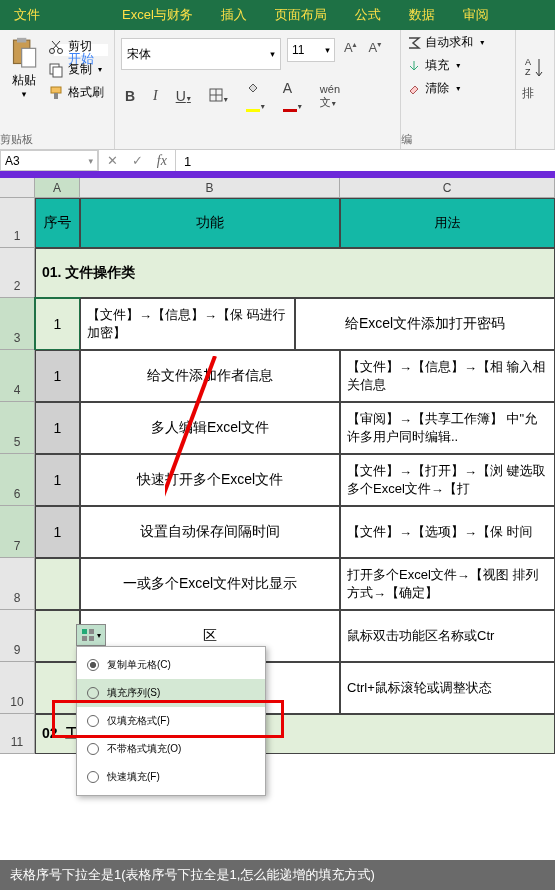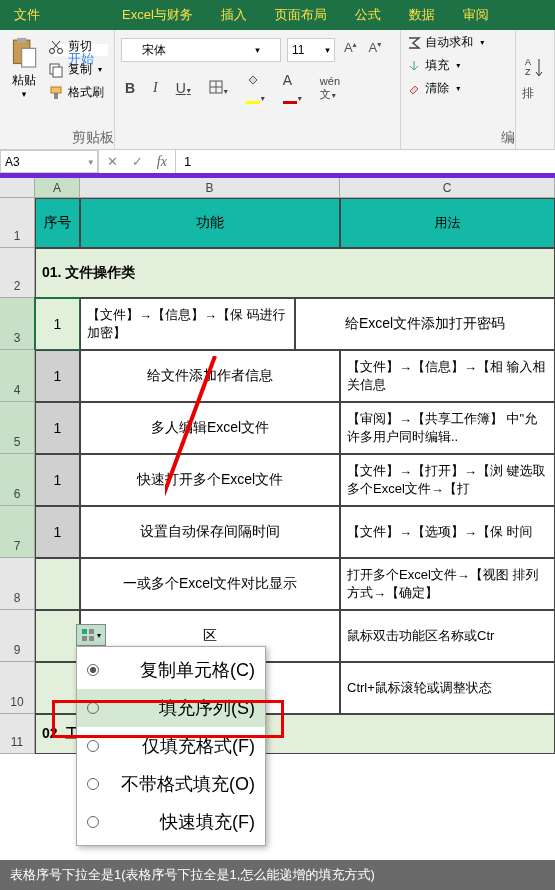--- a/index.html
+++ b/index.html
@@ -4,51 +4,51 @@
   <style>
     * { margin: 0; padding: 0; box-sizing: border-box; font-family: "Microsoft YaHei", "SimSun", sans-serif; }
     body { width: 555px; height: 890px; background: #fff; overflow: hidden; position: relative; }
 
     .ribbon-tabs { display: flex; background: #1e7145; height: 30px; }
     .ribbon-tab { padding: 6px 14px; color: #fde047; font-size: 13px; cursor: pointer; }
     .ribbon-tab.active { background: #fff; color: #3b82f6; margin-top: 44px; }
 
     .ribbon-body { display: flex; background: #f3f3f3; border-bottom: 1px solid #ccc; height: 120px; }
     .ribbon-group { border-right: 1px solid #d4d4d4; padding: 4px 6px; position: relative; }
-    .ribbon-group-label { position: absolute; bottom: 2px; left: 0; right: 0; text-align: right; font-size: 14px; color: #666; }
+    .ribbon-group-label { position: absolute; bottom: 2px; left: 0; right: 0; text-align: left; font-size: 11px; color: #666; }
 
     .clipboard-group { display: flex; width: 120px; }
     .paste-btn { display: flex; flex-direction: column; align-items: center; padding: 2px 4px; }
     .paste-btn svg { width: 28px; height: 34px; }
     .paste-label { font-size: 12px; margin-top: 2px; }
     .paste-drop { font-size: 9px; }
     .clip-stack { margin-left: 6px; display: flex; flex-direction: column; gap: 6px; padding-top: 4px; }
     .clip-item { display: flex; align-items: center; font-size: 12px; gap: 4px; }
     .clip-item svg { width: 16px; height: 16px; }
 
     .font-group { width: 300px; }
     .font-row1 { display: flex; gap: 6px; margin-bottom: 8px; padding-top: 4px; }
-    .font-select { width: 160px; height: 24px; border: 1px solid #ccc; font-size: 12px; padding: 2px 20px; background: #fff; display: flex; align-items: center; justify-content: space-between; }
+    .font-select { width: 160px; height: 32px; border: 1px solid #ccc; font-size: 12px; padding: 2px 5px; background: #fff; display: flex; align-items: center; justify-content: space-between; }
     .size-select { width: 48px; height: 24px; border: 1px solid #ccc; font-size: 12px; padding: 2px 4px; background: #fff; display: flex; align-items: center; justify-content: space-between; }
     .aa-btn { font-size: 13px; padding: 2px 3px; color: #555; }
     .font-row2 { display: flex; gap: 10px; align-items: center; }
     .fmt-btn { font-size: 14px; padding: 2px 4px; color: #444; position: relative; }
     .fmt-btn .drop { font-size: 8px; margin-left: 1px; }
     .underline { text-decoration: underline; }
     .font-color-swatch { width: 14px; height: 3px; background: #c00; display: inline-block; vertical-align: bottom; }
     .fill-color-swatch { width: 14px; height: 3px; background: #ff0; display: inline-block; vertical-align: bottom; }
 
     .editing-group { width: 120px; padding-top: 4px; }
     .edit-item { display: flex; align-items: center; font-size: 12px; gap: 4px; margin-bottom: 6px; }
     .edit-item svg { width: 14px; height: 14px; }
 
     .sort-group { padding-top: 25px; }
     .sort-label { font-size: 12px; color: #444; }
 
-    .name-box-row { display: flex; height: 28px; border-bottom: 5px solid #6d28d9; background: #fff; }
+    .name-box-row { display: flex; height: 28px; border-bottom: 7px solid #6d28d9; background: #fff; }
     .name-box { width: 98px; border: 1px solid #ccc; font-size: 12px; padding: 4px; display: flex; align-items: center; justify-content: space-between; }
     .fx-controls { display: flex; align-items: center; border-left: 1px solid #ccc; padding: 0 8px; gap: 14px; }
     .fx-btn { color: #888; font-size: 13px; }
     .fx-label { font-style: italic; font-family: serif; font-size: 14px; color: #666; }
     .formula-bar { flex: 1; border-left: 1px solid #ccc; padding: 4px 8px; font-size: 13px; }
 
     .sheet { position: relative; }
     .col-headers { display: flex; height: 20px; background: #e6e6e6; border-bottom: 1px solid #aaa; }
     .corner { width: 35px; border-right: 1px solid #aaa; background: #e6e6e6; }
     .col-header { border-right: 1px solid #aaa; text-align: center; font-size: 12px; color: #444; line-height: 20px; }
@@ -75,21 +75,21 @@
     .r-data { height: 52px; }
     .r11 { height: 40px; }
 
     .selected-cell { outline: 2px solid #1e7145; outline-offset: -1px; }
     .selected-range { background: #d0d0d0 !important; }
 
     .fill-handle-btn { position: absolute; left: 76px; top: 624px; width: 30px; height: 22px; background: #c0e0cc; border: 1px solid #888; display: flex; align-items: center; justify-content: center; z-index: 5; }
     .fill-handle-btn svg { width: 14px; height: 14px; }
 
     .context-menu { position: absolute; left: 76px; top: 646px; width: 190px; background: #fff; border: 1px solid #aaa; box-shadow: 2px 2px 6px rgba(0,0,0,0.3); z-index: 10; padding: 4px 0; }
-    .menu-item { display: flex; align-items: center; padding: 7px 10px; font-size: 18px; gap: 8px; justify-content: space-between; }
+    .menu-item { display: flex; align-items: center; padding: 7px 10px; font-size: 10px; gap: 8px; }
     .menu-item:hover, .menu-item.highlighted { background: #d4e8d4; }
     .menu-radio { width: 12px; height: 12px; border: 1px solid #666; border-radius: 50%; }
     .menu-radio.checked { background: radial-gradient(circle, #555 0 40%, #fff 45%); }
 
     .red-box { position: absolute; left: 52px; top: 700px; width: 232px; height: 38px; border: 3px solid #e80000; z-index: 11; pointer-events: none; }
 
     .arrow { position: absolute; left: 165px; top: 356px; z-index: 20; pointer-events: none; }
 
     .bottom-overlay { position: absolute; bottom: 0; left: 0; right: 0; height: 30px; background: rgba(80,80,80,0.85); color: #fff; font-size: 13px; padding: 6px 10px; }
   </style>

